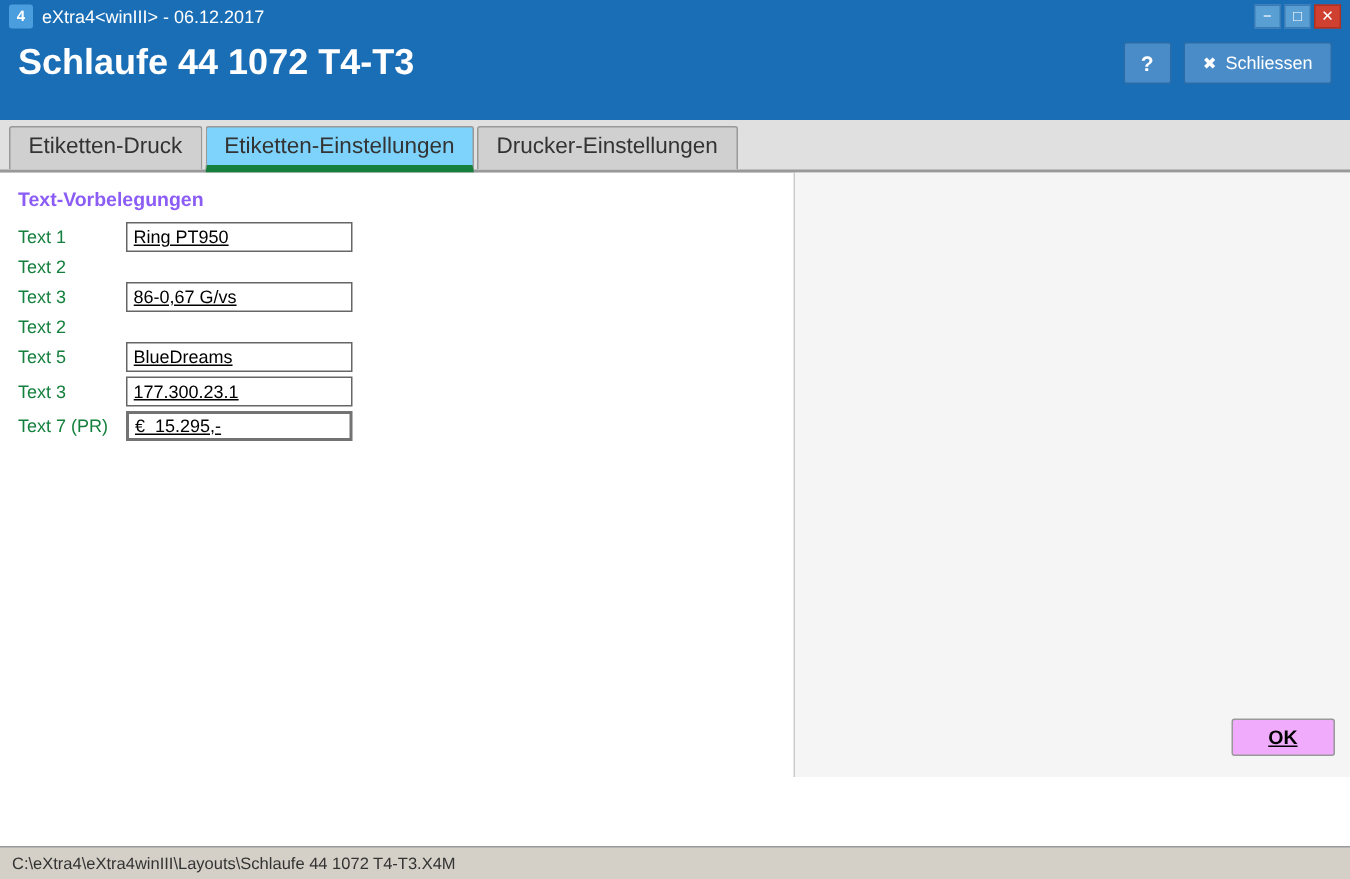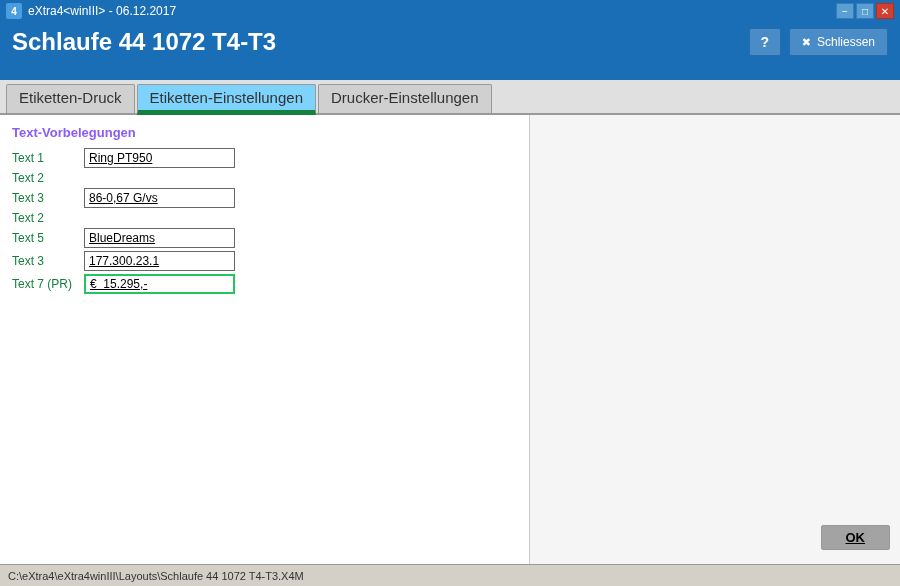--- a/index.html
+++ b/index.html
@@ -194,46 +194,47 @@
       width: 151px;
       height: 20px;
       border: 1px solid #666;
       padding: 1px 4px;
       font-size: 12px;
       background: white;
       outline: none;
       text-decoration: underline;
     }
     .form-input.active-input {
-      border: 2px solid #22c55e;
+      border: 2px solid #737373;
     }
 
     
     .ok-btn {
       align-self: flex-end;
       margin-bottom: 4px;
       padding: 4px 24px;
-      background: #a3a3a3;
+      background: #f0abfc;
       border: 1px solid #999;
       border-radius: 2px;
       font-size: 13px;
       font-weight: bold;
       cursor: pointer;
       text-decoration: underline;
     }
 
     .status-bar {
       height: 22px;
       background: #d4d0c8;
       border-top: 1px solid #999;
       display: flex;
       align-items: center;
       padding: 0 8px;
       font-size: 11px;
       color: #333;
+      margin-top: 46px;
     }
   </style>
 </head>
 <body>
 
 <div class="title-bar">
   <div class="title-bar-left">
     <div class="title-bar-icon">4</div>
     <span>eXtra4&lt;winIII&gt; - 06.12.2017</span>
   </div>

